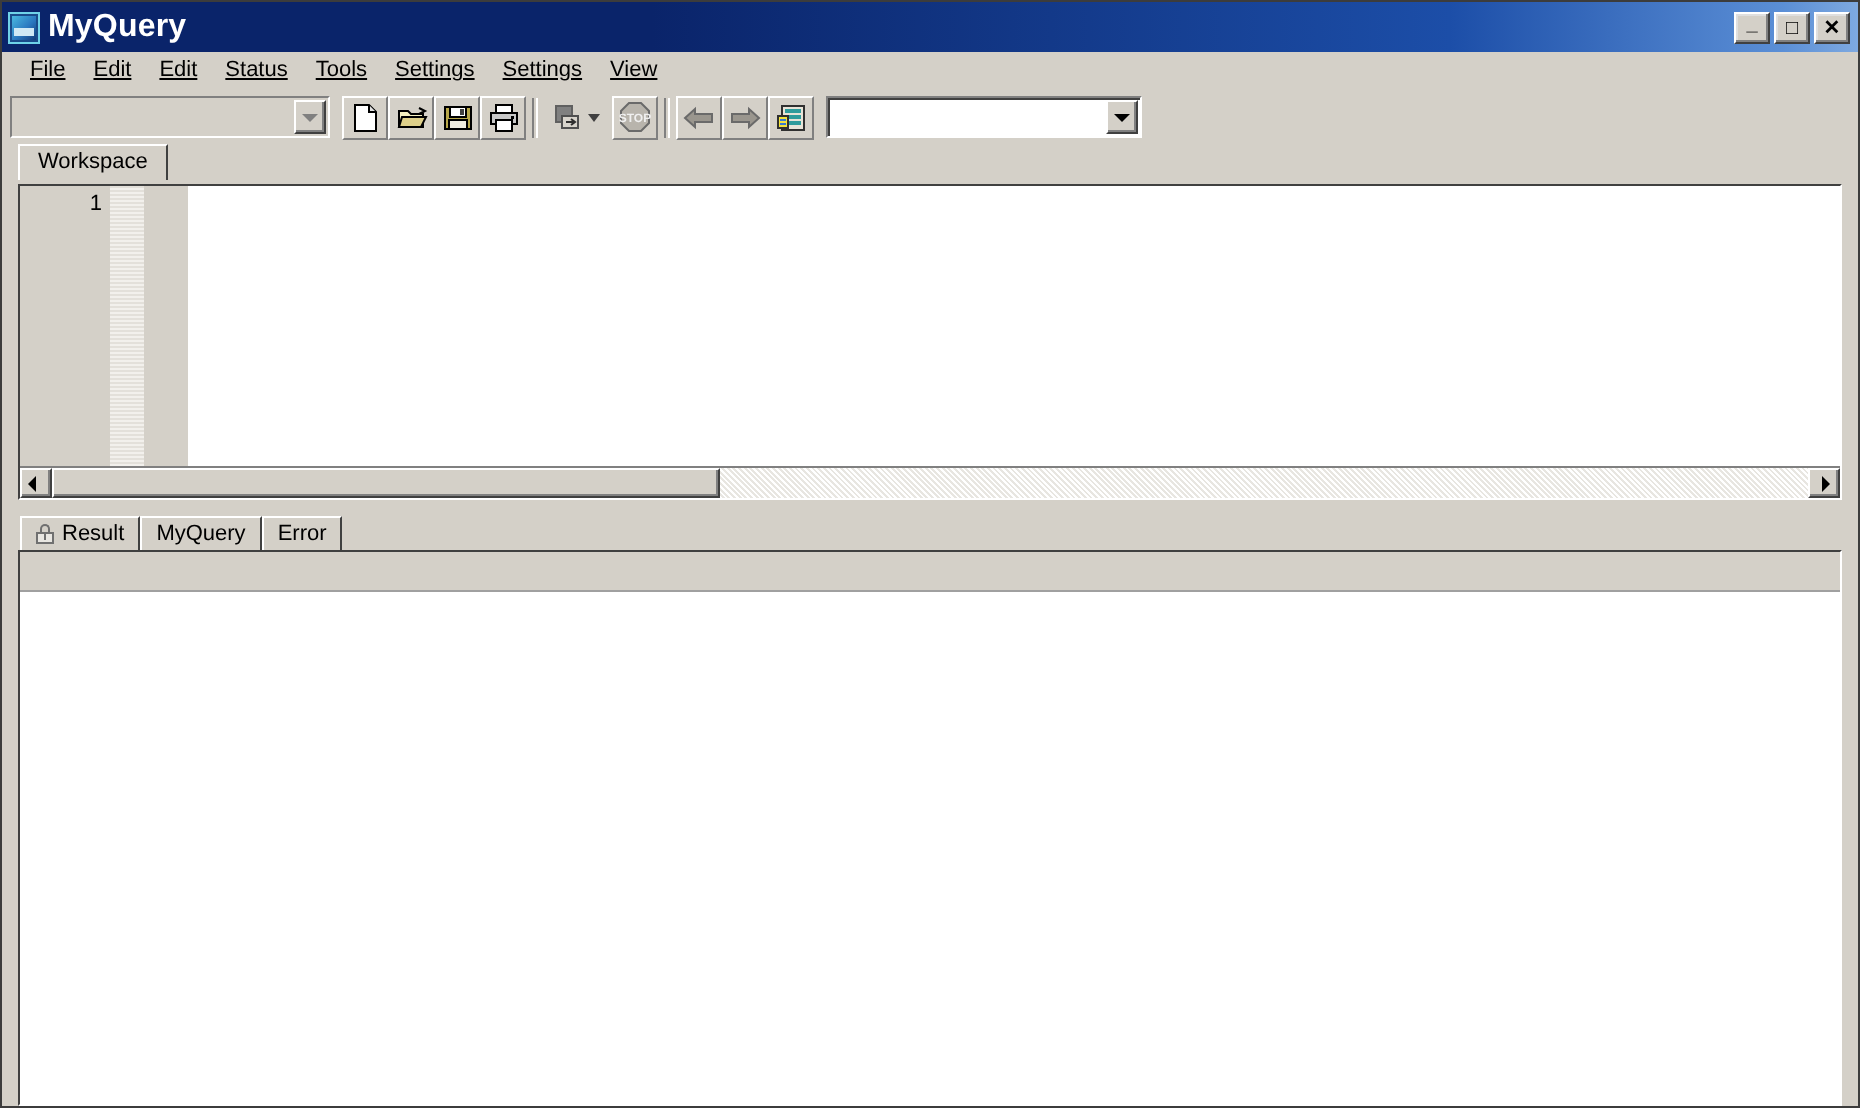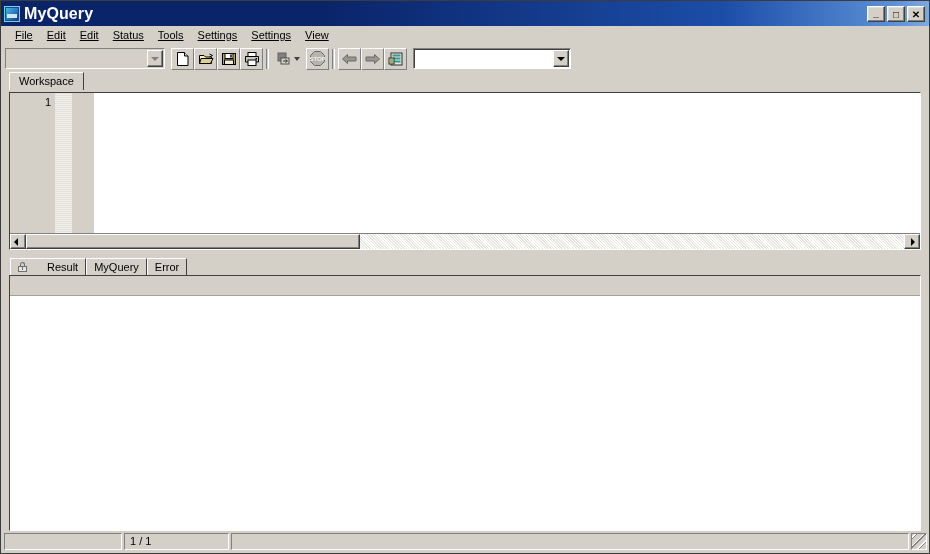--- a/index.html
+++ b/index.html
@@ -390,21 +390,21 @@
     line-height: 16px;
     box-sizing: border-box;
     background: #d4d0c8;
     border-top: 1px solid #ffffff;
     border-left: 1px solid #ffffff;
     border-right: 1px solid #404040;
     color: #000;
     white-space: nowrap;
     display: flex;
     align-items: center;
-    gap: 20px;
+    gap: 4px;
   }
   .lock-icon {
     width: 9px; height: 10px;
     position: relative;
     flex: 0 0 9px;
   }
   .lock-icon .shackle {
     position: absolute;
     left: 2px; top: 0;
     width: 5px; height: 4px;
@@ -665,20 +665,14 @@
       <span>Error</span>
     </div>
     <div class="tab-filler"></div>
   </div>
 
   <div class="result-wrap">
     <div class="grid-header"></div>
     <div class="grid-body"></div>
   </div>
 
-  <div class="statusbar">
-    <div class="sb-panel sb-p1"></div>
-    <div class="sb-panel sb-p2">1 / 1</div>
-    <div class="sb-panel sb-p3"></div>
-    <div class="sb-grip"></div>
-  </div>
 
 </div>
 
 </body></html>

